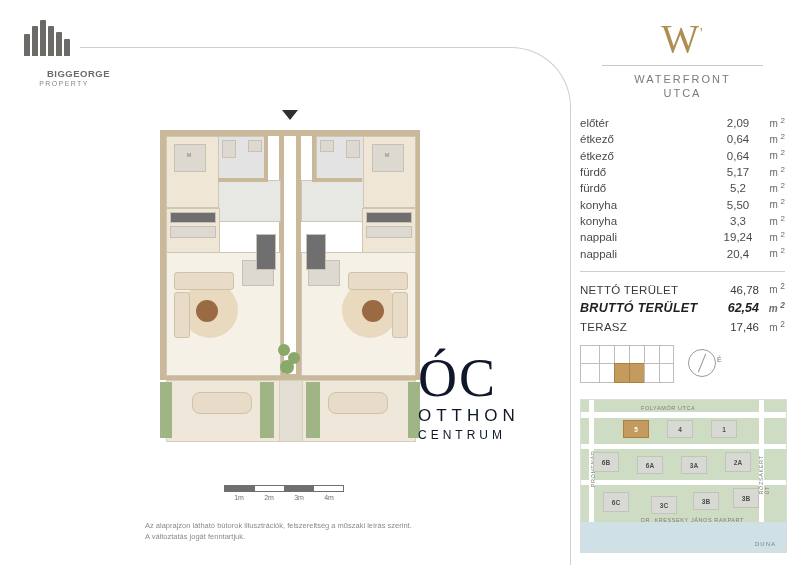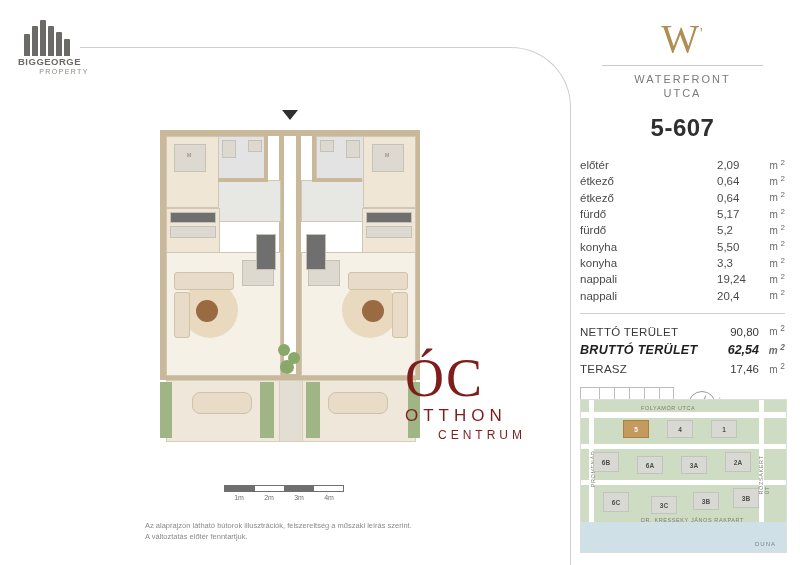--- a/index.html
+++ b/index.html
@@ -24,22 +24,22 @@
     pointer-events:none;
   }
 
   
   .logo{position:absolute;left:18px;top:20px;width:92px;}
   .logo .bars{height:36px;display:flex;align-items:flex-end;gap:2px;margin-left:6px;}
   .logo .bars i{display:block;width:6px;background:#6c6a66;border-radius:1px 1px 0 0;}
   .logo .b1{height:22px}.logo .b2{height:30px}.logo .b3{height:36px}
   .logo .b4{height:30px}.logo .b5{height:24px}.logo .b6{height:17px}
   .logo .name{
-    font-size:9.5px;letter-spacing:.5px;color:#6c6a66;margin-top:0;
-    font-weight:bold;text-align:left;
+    font-size:9.5px;letter-spacing:.5px;color:#6c6a66;margin-top:12px;
+    font-weight:bold;text-align:right;
   }
   .logo .sub{
     font-size:7px;letter-spacing:1.4px;color:#8b8984;text-align:center;margin-top:1px;
   }
 
   
   .right{position:absolute;left:580px;top:14px;width:205px;}
   .wf-logo{text-align:center;}
   .wf-mark{
     font-family:"Liberation Serif", serif;
@@ -54,21 +54,21 @@
     text-align:center;font-size:24px;font-weight:bold;color:#2f2f2f;
     margin-top:14px;letter-spacing:.5px;
   }
 
   .rooms{margin-top:14px;}
   .room-row{
     display:flex;align-items:baseline;font-size:11.5px;color:#4a4a4a;
     padding:1.5px 0;
   }
   .room-row .rname{flex:1;}
-  .room-row .rval{width:42px;text-align:left;}
+  .room-row .rval{width:42px;text-align:center;}
   .room-row .runit{width:26px;text-align:right;color:#6a6a6a;font-size:10px;}
   .runit sup{font-size:8px;}
 
   .totals{margin-top:10px;border-top:1px solid #cfcfcf;padding-top:7px;}
   .tot-row{display:flex;align-items:baseline;font-size:11.5px;color:#3a3a3a;padding:2px 0;justify-content:space-between;}
   .tot-row .tname{flex:1;letter-spacing:.3px;}
   .tot-row .tval{width:46px;text-align:right;}
   .tot-row .tunit{width:26px;text-align:right;font-size:10px;color:#6a6a6a;}
   .tot-row.bold{font-weight:bold;color:#1f1f1f;font-size:12.5px;font-style:italic;}
 
@@ -137,28 +137,28 @@
   .plant{position:absolute;background:#8aa86a;border-radius:50%;}
   .furn{position:absolute;background:#ddd9d0;border:.4px solid #c6c1b5;}
   .furn-dark{background:#6f6f6f;}
   .sofa{position:absolute;background:#e8dcc8;border:.4px solid #cfc2a8;border-radius:3px;}
   .rug{position:absolute;background:#e9d9bf;border-radius:50%;}
   .accent{position:absolute;background:#9a6a43;border-radius:50%;}
   .tiny{position:absolute;font-size:5px;color:#777;}
 
   
   .watermark{
-    position:absolute;left:265px;top:232px;width:190px;height:120px;
-    color:#7f1d1d;pointer-events:none;
+    position:absolute;left:278px;top:232px;width:190px;height:120px;
+    color:#0f172a;pointer-events:none;
   }
   .wm-mark{
     font-family:"Liberation Serif", serif;font-size:54px;line-height:52px;letter-spacing:2px;
   }
   .wm-t1{font-size:17px;letter-spacing:5px;margin-top:2px;}
-  .wm-t2{font-size:12px;letter-spacing:4px;margin-top:2px;margin-left:33px;}
+  .wm-t2{font-size:12px;letter-spacing:4px;margin-top:2px;}
 
   
   .scalebar{position:absolute;left:224px;top:485px;width:120px;}
   .sb-blocks{display:flex;height:5px;border:1px solid #6f6f6f;}
   .sb-blocks i{flex:1;display:block;}
   .sb-blocks i.fill{background:#6f6f6f;}
   .sb-labels{display:flex;margin-top:2px;}
   .sb-labels span{flex:1;font-size:7px;color:#6f6f6f;text-align:center;}
 
   
@@ -191,21 +191,20 @@
 
     <div class="wf-logo">
       <div class="wf-mark">
         <span>W</span><sup>'</sup>
       </div>
       <div class="wf-rule"></div>
       <div class="wf-name">WATERFRONT</div>
       <div class="wf-name">UTCA</div>
     </div>
 
-    <div class="unit-id">5-607</div>
 
     <div class="rooms">
       <div class="room-row">
         <span class="rname">előtér</span>
         <span class="rval">2,09</span>
         <span class="runit">m <sup>2</sup></span>
       </div>
       <div class="room-row">
         <span class="rname">étkező</span>
         <span class="rval">0,64</span>
@@ -244,21 +243,21 @@
       <div class="room-row">
         <span class="rname">nappali</span>
         <span class="rval">20,4</span>
         <span class="runit">m <sup>2</sup></span>
       </div>
     </div>
 
     <div class="totals">
       <div class="tot-row">
         <span class="tname">NETTÓ TERÜLET</span>
-        <span class="tval">90,80</span>
+        <span class="tval">46,78</span>
         <span class="tunit">m <sup>2</sup></span>
       </div>
       <div class="tot-row bold">
         <span class="tname">BRUTTÓ TERÜLET</span>
         <span class="tval">62,54</span>
         <span class="tunit">m <sup>2</sup></span>
       </div>
       <div class="tot-row">
         <span class="tname">TERASZ</span>
         <span class="tval">17,46</span>
@@ -412,16 +411,16 @@
     <div class="sb-labels">
       <span>1m</span>
       <span>2m</span>
       <span>3m</span>
       <span>4m</span>
     </div>
   </div>
 
   <div class="disclaimer">
     <div>Az alaprajzon látható bútorok illusztrációk, felszereltség a műszaki leírás szerint.</div>
-    <div>A változtatás előtér fenntartjuk.</div>
+    <div>A változtatás jogát fenntartjuk.</div>
   </div>
 
 </div>
 
 </body></html>

